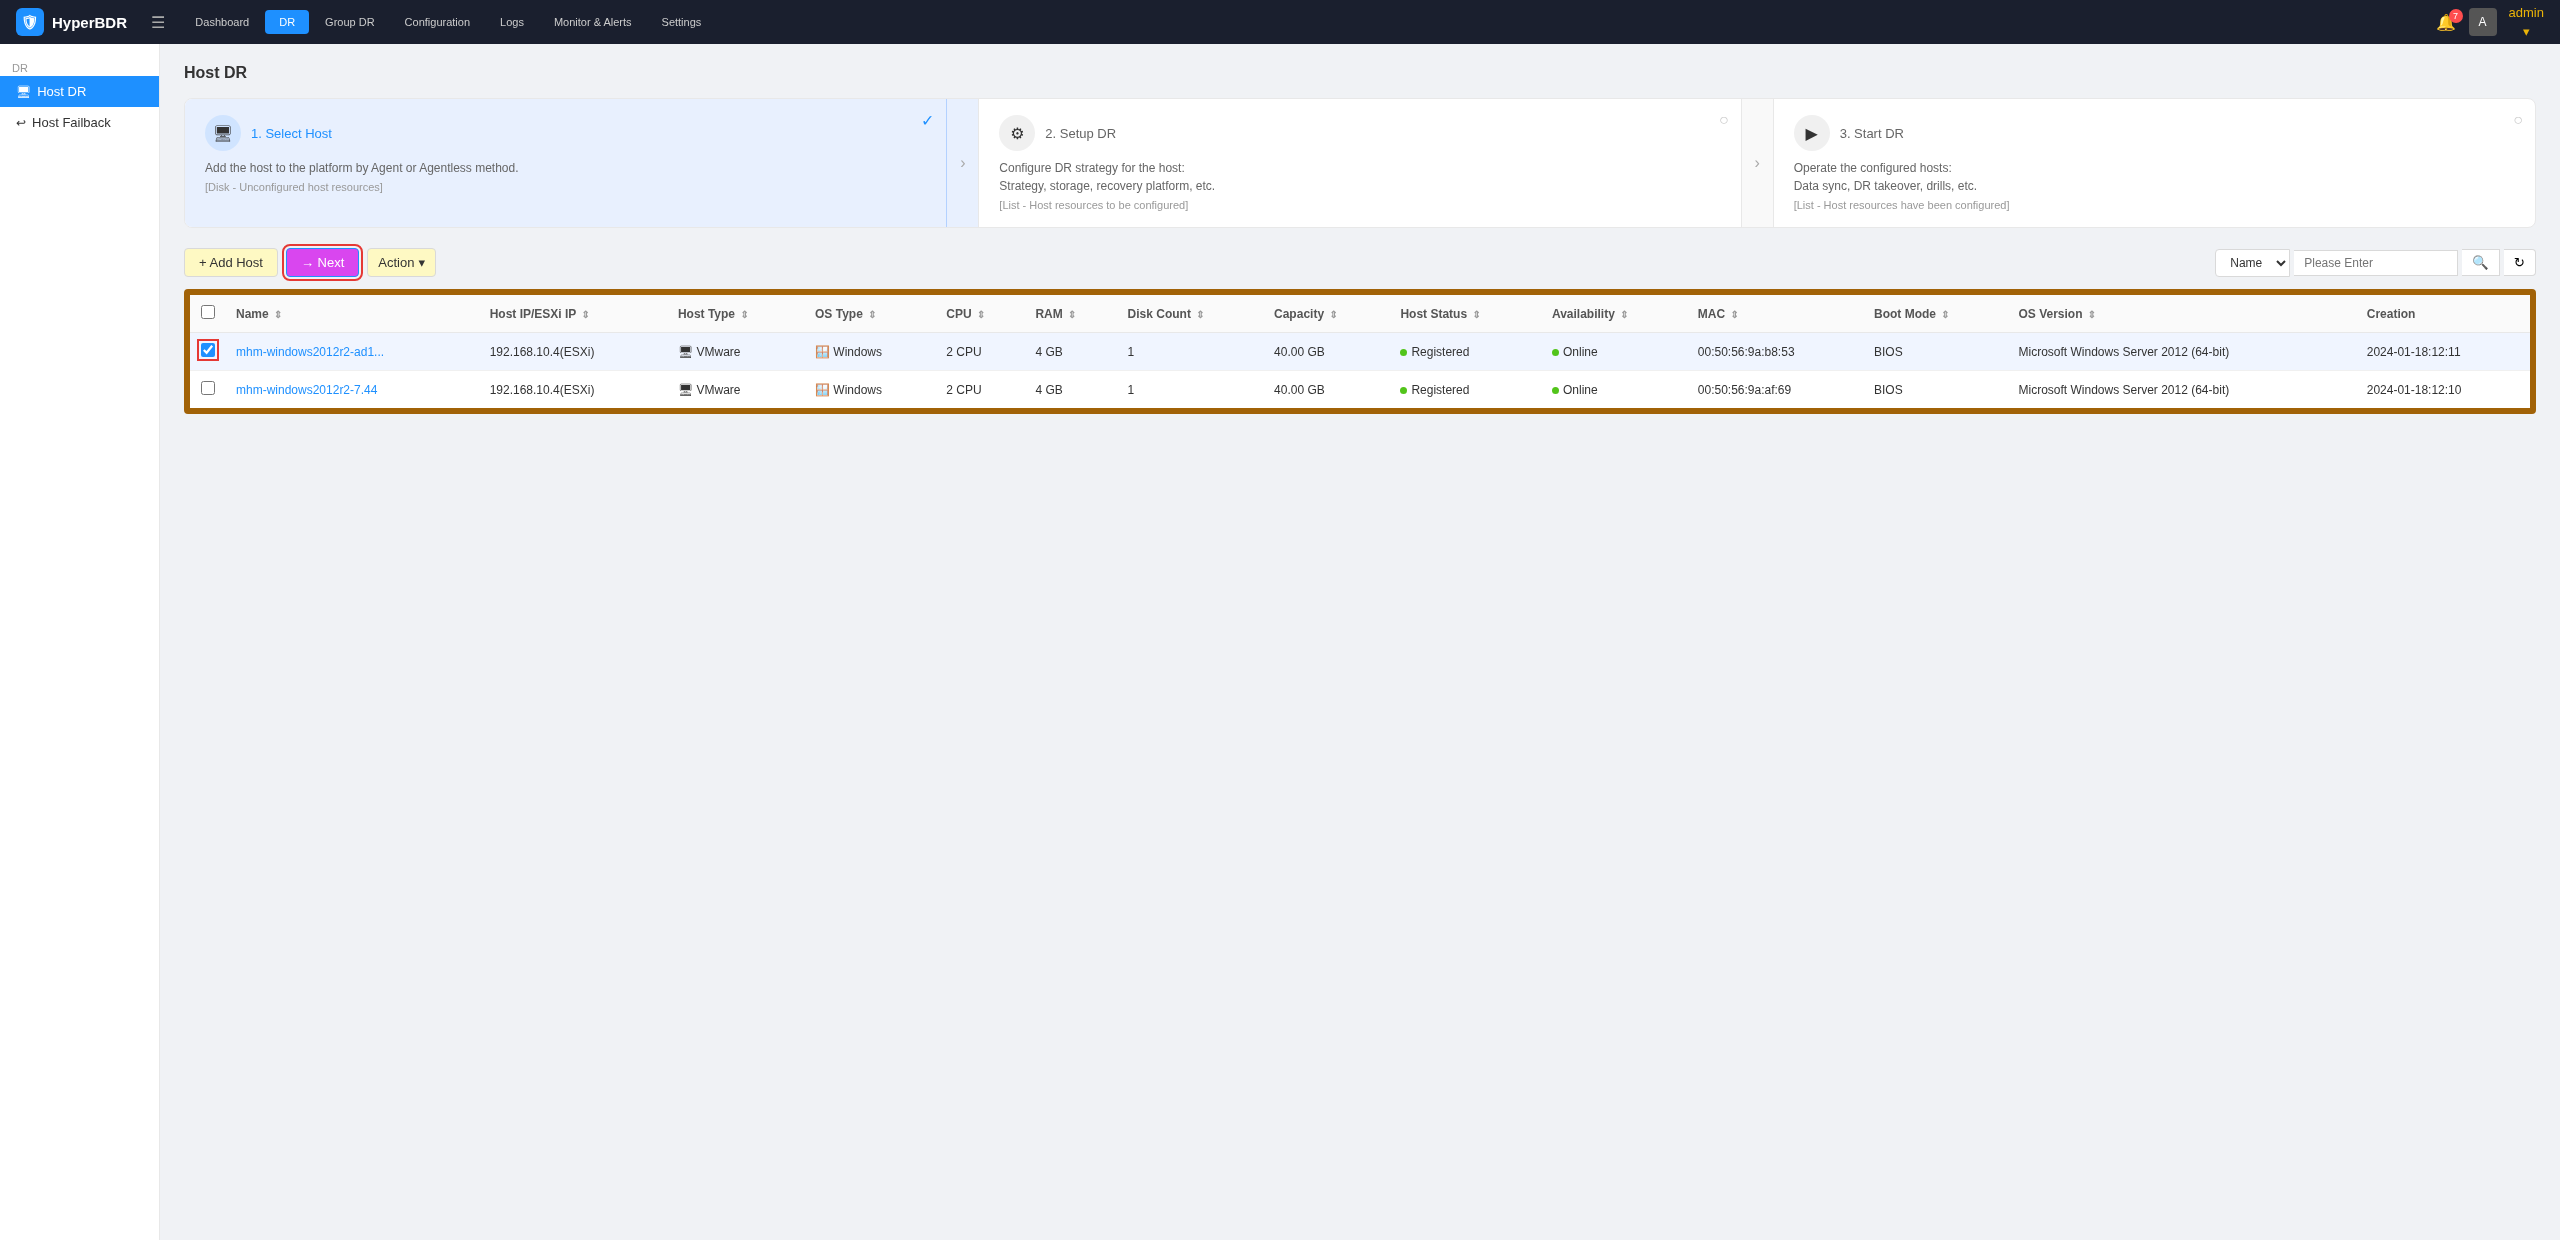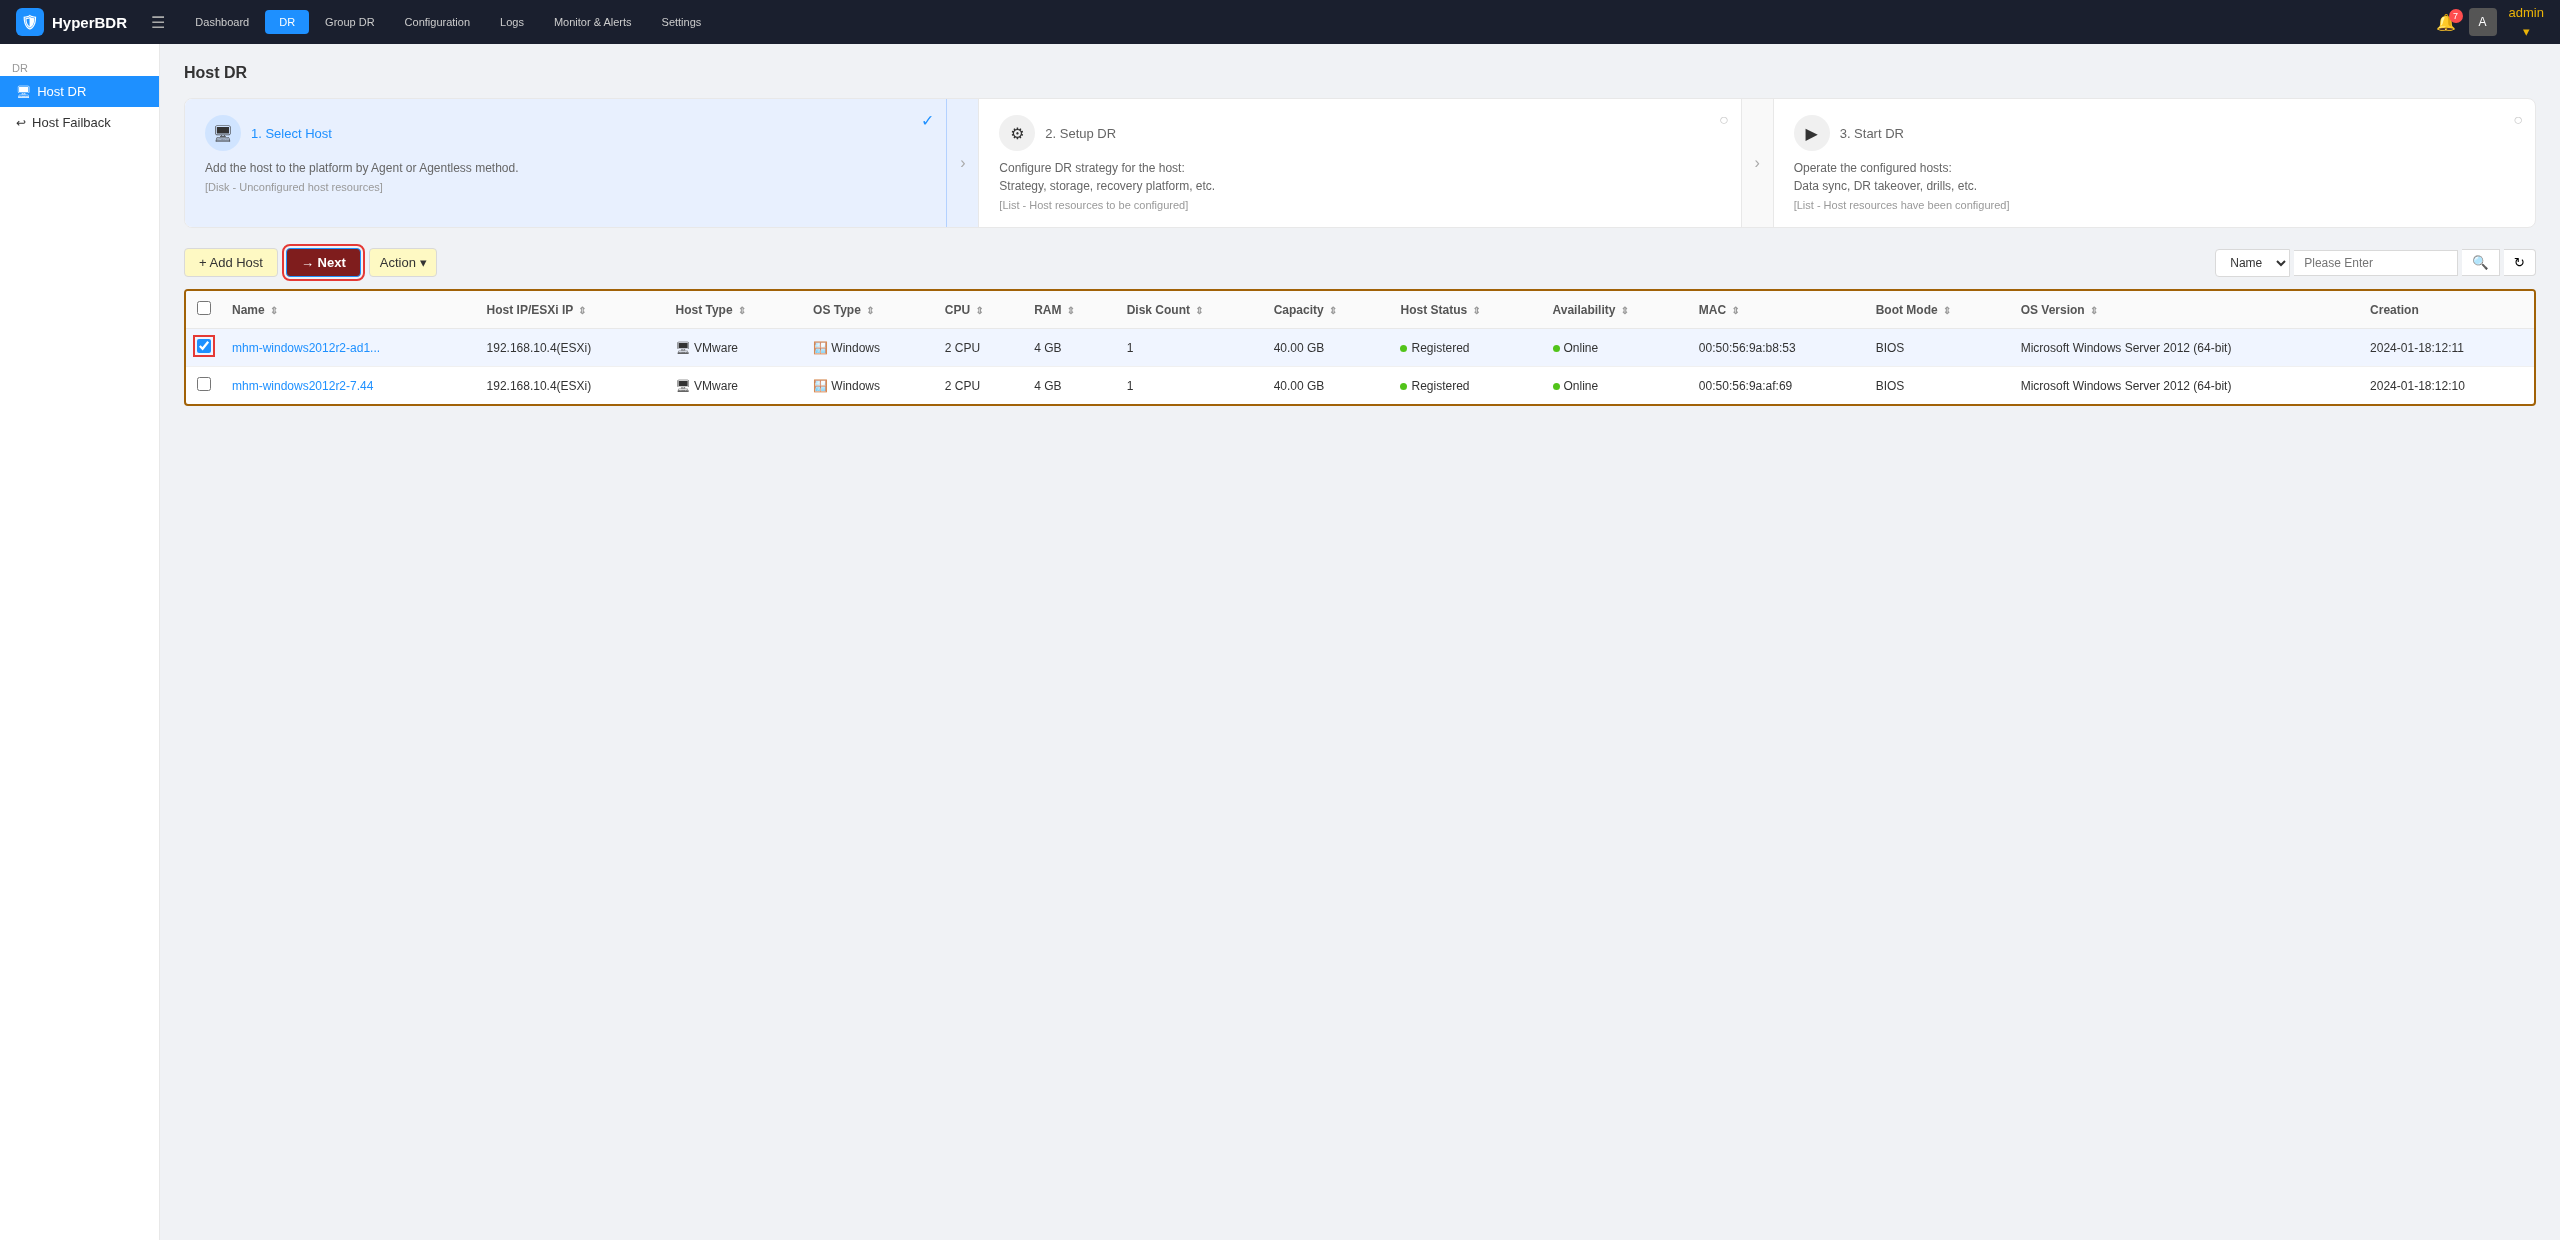--- a/index.html
+++ b/index.html
@@ -44,32 +44,32 @@
     .step-title { font-weight: 400; font-size: 13px; color: #1e90ff; }
     .step-title.grey { color: #666; }
     .step-desc { font-size: 12px; color: #666; line-height: 1.5; }
     .step-link { font-size: 11px; color: #999; margin-top: 4px; }
     .step-check { position: absolute; top: 12px; right: 12px; color: #1e90ff; font-size: 16px; }
     .step-check.grey { color: #ccc; }
 
     
     .toolbar { display: flex; align-items: center; gap: 8px; margin-bottom: 12px; }
     .btn { padding: 6px 14px; border-radius: 4px; cursor: pointer; font-size: 13px; border: 1px solid #d9d9d9; background: #fef9c3; color: #333; display: flex; align-items: center; gap: 4px; }
-    .btn-primary { background: #7f1d1d; color: #fff; border-color: #1e90ff; font-weight: 700; }
+    .btn-primary { background: #d946ef; color: #fff; border-color: #1e90ff; font-weight: 400; }
     .btn-next-highlight { outline: 2px solid #e53935; outline-offset: 2px; }
     .btn-dropdown { padding: 6px 10px; }
     .toolbar-right { margin-left: auto; display: flex; align-items: center; gap: 4px; }
     .search-select { padding: 5px 10px; border: 1px solid #d9d9d9; border-radius: 4px 0 0 4px; background: #fff; font-size: 12px; color: #333; cursor: pointer; }
     .search-input { padding: 5px 10px; border: 1px solid #d9d9d9; border-top-right-radius: 0; border-bottom-right-radius: 0; border-left: none; font-size: 12px; width: 164px; }
     .search-input { border-radius: 0; }
     .search-btn { padding: 5px 10px; border: 1px solid #d9d9d9; border-left: none; background: #fff; cursor: pointer; border-radius: 0; }
     .search-refresh { padding: 5px 10px; border: 1px solid #d9d9d9; border-left: none; background: #fff; cursor: pointer; border-radius: 0 4px 4px 0; }
 
     
-    .table-wrap { background: #fff; border: 2px solid #a16207; border-radius: 4px; overflow-x: auto; }
+    .table-wrap { background: #fff; border: 6px solid #a16207; border-radius: 4px; overflow-x: auto; }
     table { width: 100%; border-collapse: collapse; font-size: 12px; }
     thead tr { background: #fafafa; }
     th { padding: 10px 10px; text-align: left; color: #555; font-weight: 600; border-bottom: 1px solid #e8e8e8; white-space: nowrap; font-size: 12px; }
     td { padding: 10px 10px; border-bottom: 1px solid #f0f0f0; vertical-align: middle; white-space: nowrap; margin-top: 45px; }
     tr:last-child td { border-bottom: none; }
     .sort-icon { color: #999; font-size: 10px; margin-left: 2px; }
     .host-link { color: #1e90ff; cursor: pointer; }
     .status-dot { display: inline-block; width: 7px; height: 7px; border-radius: 50%; margin-right: 4px; }
     .dot-green { background: #52c41a; }
     .checkbox-cell { width: 36px; text-align: center; }

